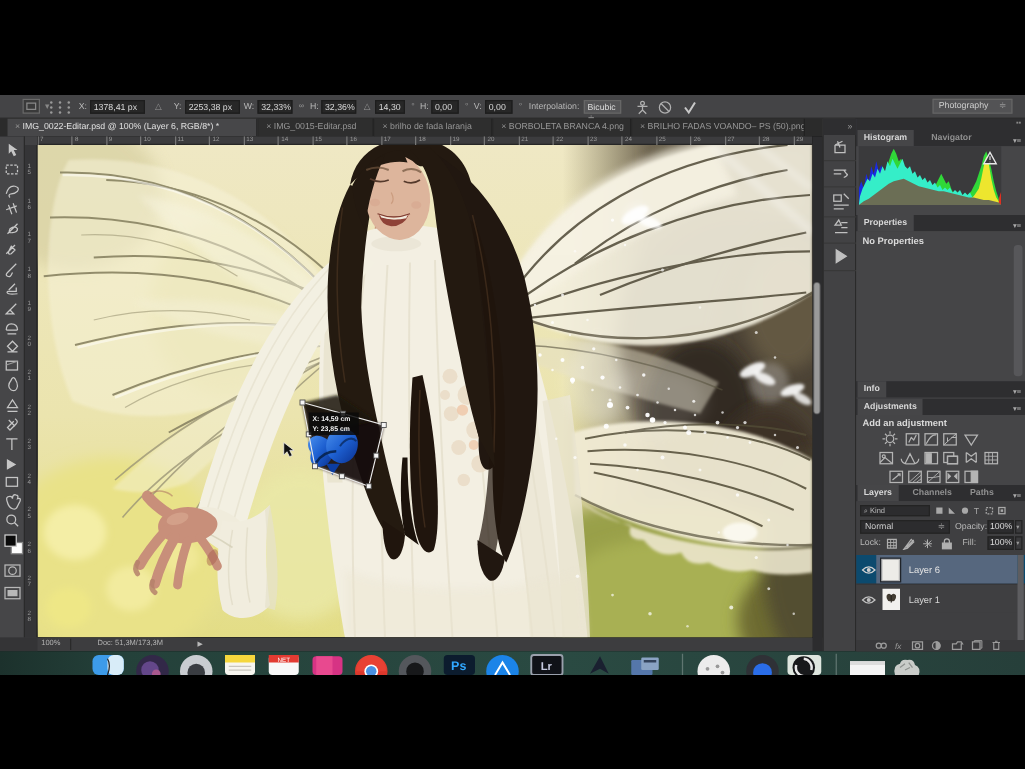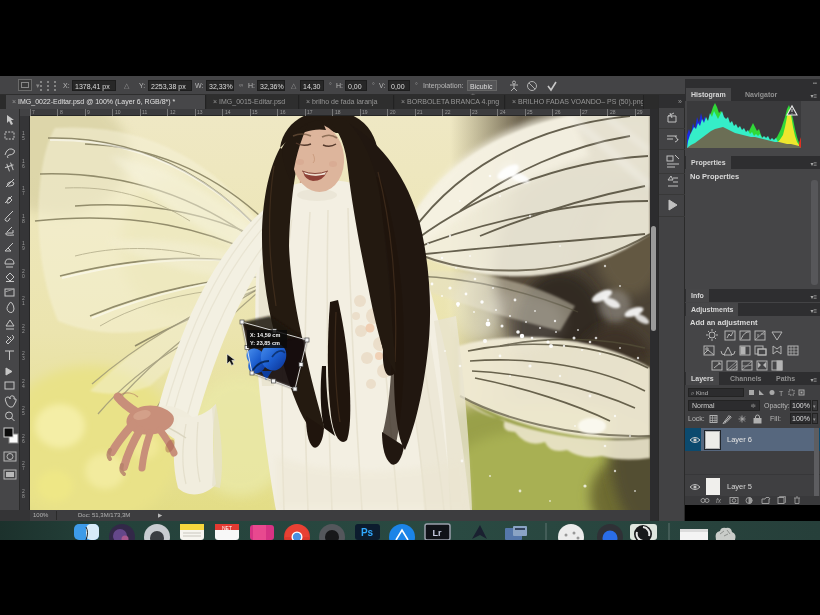--- a/index.html
+++ b/index.html
@@ -26,21 +26,21 @@
   
   #canvas{left:30px;top:116px;width:620px;height:394px;overflow:hidden;}
   
   #statusbar{left:0;top:510px;width:658px;height:11px;background:#3d3d3f;color:#b4b4b4;font-size:6px;}
   
   #gutter{left:650px;top:109px;width:8px;height:412px;background:#2c2c2e;}
   #vscroll{left:651px;top:226px;width:5px;height:105px;background:#9a9a9a;border-radius:3px;}
   
   #iconstrip{left:658px;top:95px;width:27px;height:426px;background:#424244;border-left:1px solid #2a2a2a;border-right:1px solid #2a2a2a;}
   
-  #panels{left:685px;top:79px;width:135px;height:426px;background:#434345;}
+  #panels{left:685px;top:95px;width:135px;height:426px;background:#434345;}
   .phead{position:absolute;left:0;width:135px;height:13px;background:#2e2e30;}
   .ptab{position:absolute;top:0;height:13px;background:#464648;color:#d8d8d8;font-size:7px;font-weight:bold;line-height:13px;padding:0 5px;}
   .ptabi{position:absolute;top:0;height:13px;color:#909090;font-size:7px;font-weight:bold;line-height:13px;padding:0 5px;}
   .pmenu{position:absolute;right:3px;top:4px;color:#aaa;font-size:6px;letter-spacing:0;}
   
   #dock{left:0;top:521px;width:820px;height:19px;background:linear-gradient(90deg,#1c312c 0%,#24413a 12%,#2a4a42 55%,#263f3a 100%);overflow:hidden;}
   #blackbottom{left:0;top:540px;width:820px;height:75px;background:#000;}
 </style>
 </head>
 <body>
@@ -693,27 +693,32 @@
 
     <div style="position:absolute;left:0;top:349px;width:135px;height:23px;background:#0c4a6e;">
       <div style="position:absolute;left:16px;top:0px;width:113px;height:23px;background:#56677e;"></div>
       <svg width="12" height="8" viewBox="0 0 12 8" style="position:absolute;left:4px;top:8px;">
           <path d="M1 4 Q6 -1 11 4 Q6 9 1 4 Z" fill="none" stroke="#d0d0d0"></path>
           <circle cx="6" cy="4" r="1.6" fill="#d0d0d0"></circle>
         </svg>
       <div style="position:absolute;left:20px;top:2.5px;width:15px;height:18px;background:#edece8;border:1px solid #b5b5b5;outline:1px solid #20242a;"></div>
       <div style="position:absolute;left:42px;top:7px;color:#e4e4e4;font-size:7.5px;">Layer 6</div>
     </div>
-    <div style="position:absolute;left:0;top:395px;width:135px;height:23px;background:#3f3f41;border-top:1px solid #373739;">
+    <div style="position:absolute;left:0;top:372px;width:135px;height:23px;background:#3f3f41;border-top:1px solid #373739;">
       <svg width="12" height="8" viewBox="0 0 12 8" style="position:absolute;left:4px;top:8px;">
           <path d="M1 4 Q6 -1 11 4 Q6 9 1 4 Z" fill="none" stroke="#c0c0c0"></path>
           <circle cx="6" cy="4" r="1.6" fill="#c0c0c0"></circle>
         </svg>
-      <div style="position:absolute;left:21px;top:3px;width:14px;height:17px;background:#f0efec;"></div>
-      <div style="position:absolute;left:42px;top:7px;color:#d6d6d6;font-size:7.5px;">Layer 5</div>
+      <div style="position:absolute;left:21px;top:3px;width:14px;height:17px;background:#f2f1ee;"></div>
+      <svg width="8" height="10" viewBox="0 0 8 10" style="position:absolute;left:24px;top:6px;">
+          <ellipse cx="2.5" cy="4" rx="2.2" ry="3" fill="#433d33" transform="rotate(-20 2.5 4)"></ellipse>
+          <ellipse cx="5.5" cy="4" rx="2.2" ry="3" fill="#433d33" transform="rotate(20 5.5 4)"></ellipse>
+          <rect x="3.5" y="2" width="1" height="6" fill="#2c2822"></rect>
+        </svg>
+      <div style="position:absolute;left:42px;top:7px;color:#d6d6d6;font-size:7.5px;">Layer 1</div>
     </div>
     <div style="position:absolute;left:129px;top:349px;width:5px;height:69px;background:#5d5d60;"></div>
 
     <div style="position:absolute;left:0;top:417px;width:135px;height:9px;background:#39393b;"></div>
     <svg width="110" height="9" viewBox="0 0 110 9" style="position:absolute;left:14px;top:417px;">
         <g stroke="#9c9c9c" fill="none">
           <circle cx="4" cy="4.5" r="2"></circle>
           <circle cx="8" cy="4.5" r="2"></circle>
           <text x="17" y="7" font-size="6.5" fill="#9c9c9c" stroke="none" font-family="Liberation Sans" font-style="italic">fx</text>
           <rect x="31" y="1.5" width="8" height="6"></rect>

